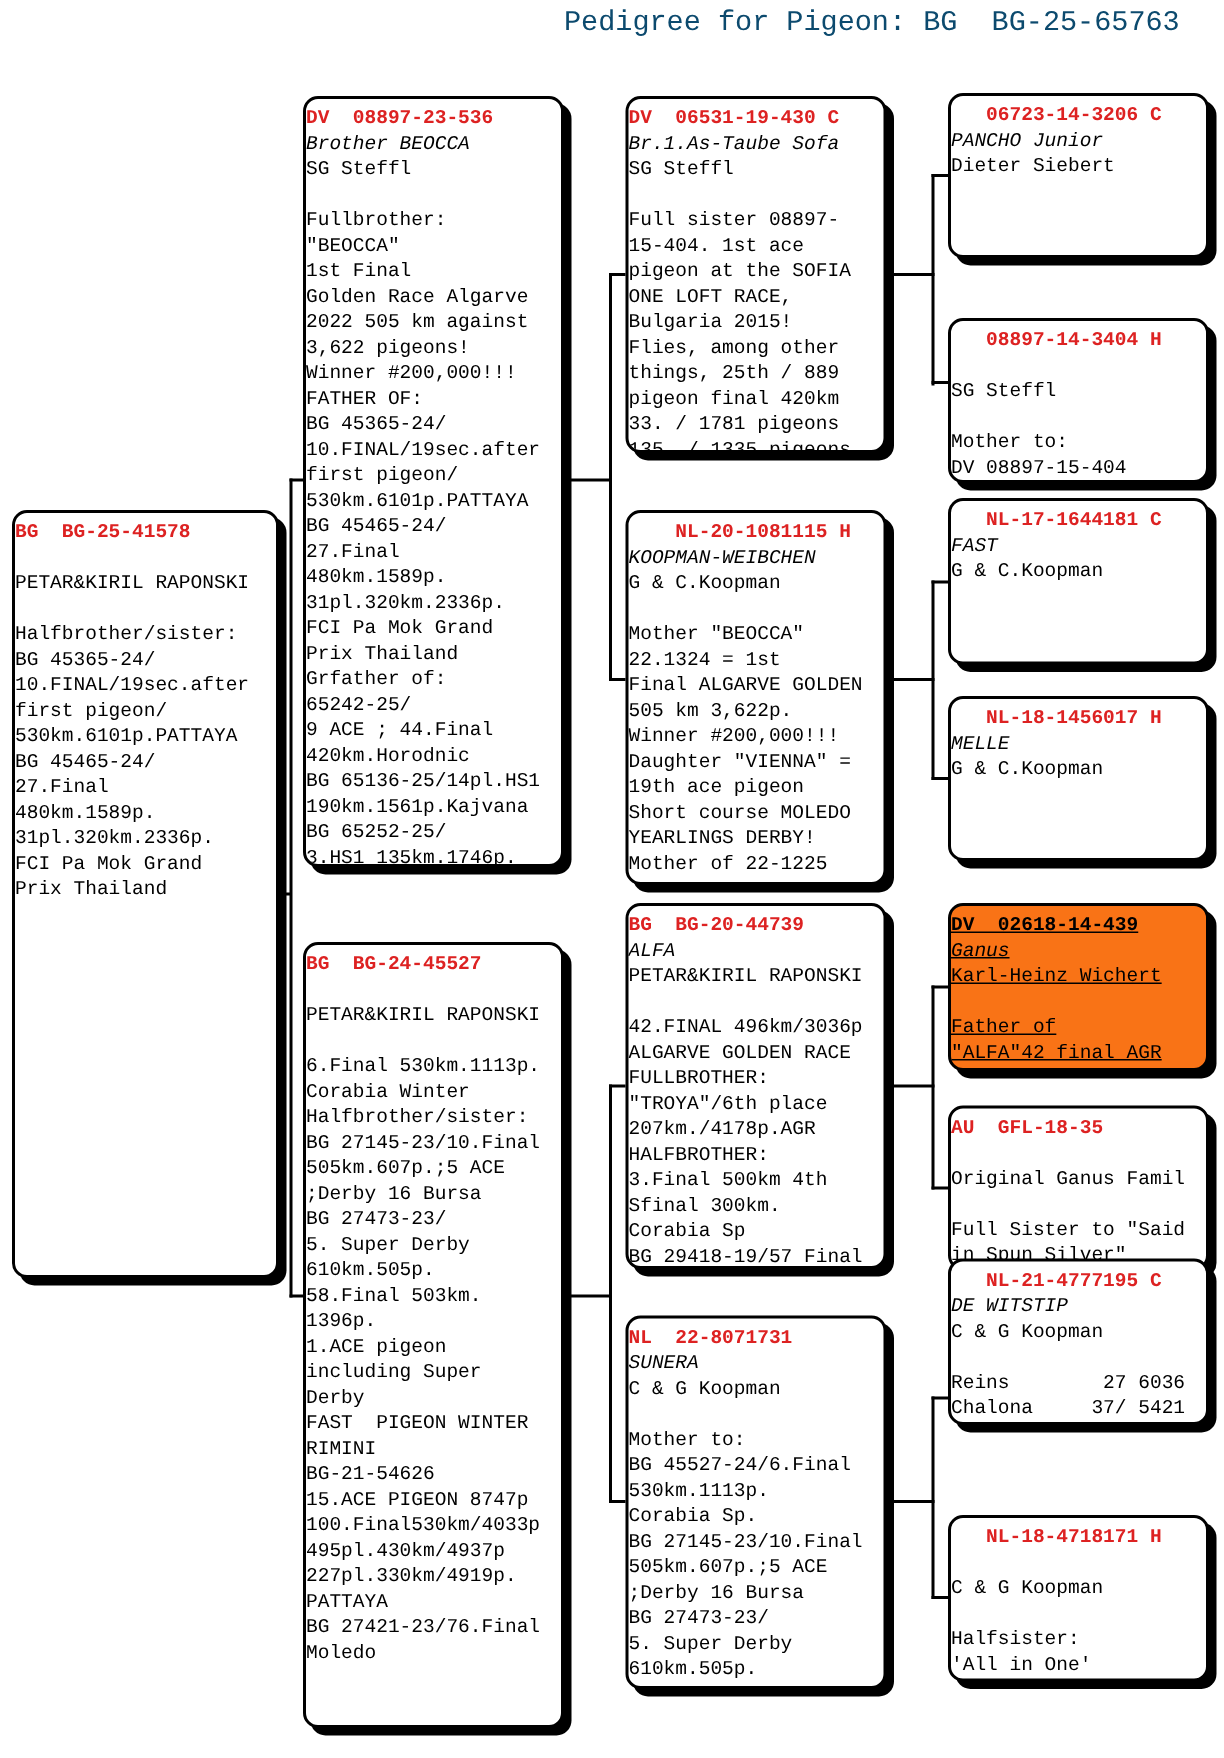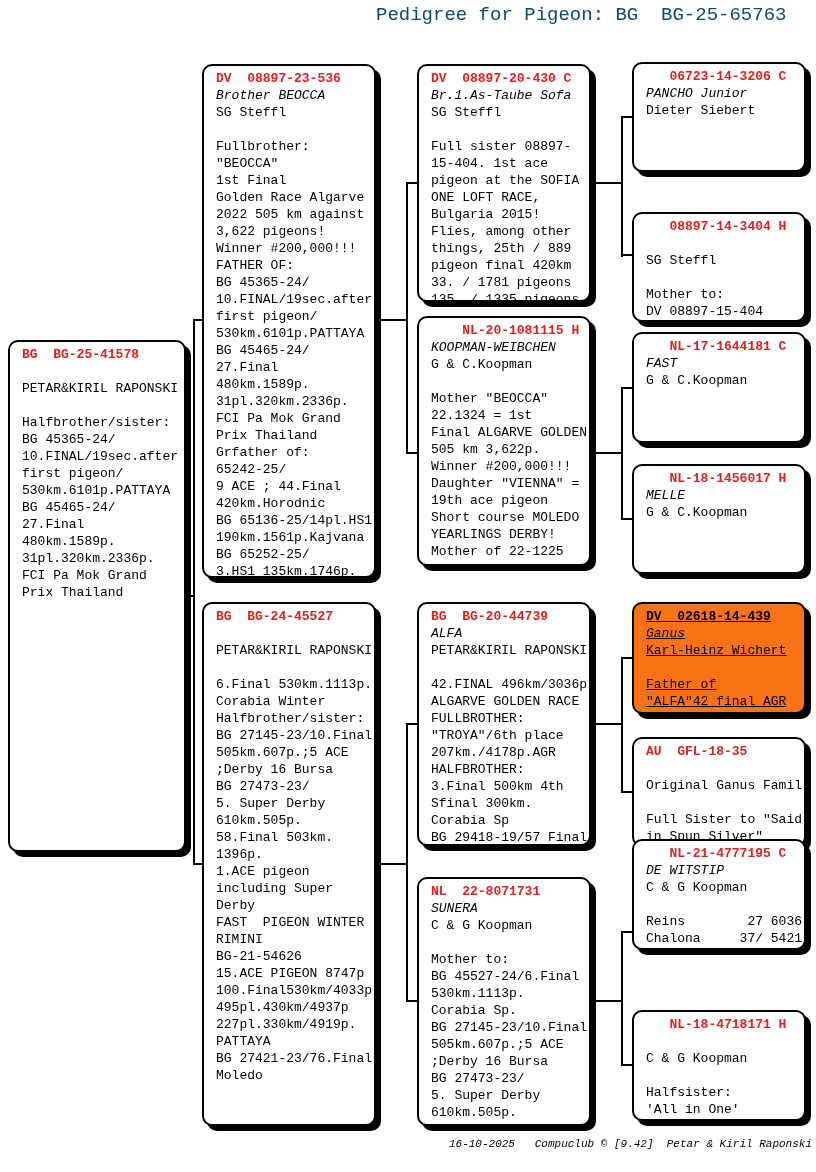--- a/index.html
+++ b/index.html
@@ -2,21 +2,21 @@
 <html><head>
 <meta charset="utf-8">
 <style>
   html,body{margin:0;padding:0;background:#fff;}
   .page{position:relative;width:816px;height:1172px;background:#fff;overflow:hidden;
         font-family:"Liberation Mono","DejaVu Sans Mono",monospace;color:#000;}
   .title{position:absolute;left:376px;top:4px;font-family:Liberation Mono, monospace;
          font-size:19px;color:#0c4a6e;white-space:pre;}
   .ln{position:absolute;background:#000;}
   .pbox{position:absolute;background:#fff;border:2px solid #000;border-radius:10px;
-        box-shadow:5px 5px 0 0 #000;padding:4px 8px 2px 12px;box-sizing:border-box;overflow:hidden;}
+        box-shadow:5px 5px 0 0 #000;padding:4px 8px 2px 0;box-sizing:border-box;overflow:hidden;}
   .pbox.orange{background:#f97316;text-decoration:underline;}
   .ring{font-size:13px;line-height:17px;font-weight:bold;color:#dd2222;white-space:pre;min-height:17px;}
   .pbox.orange .ring{color:#000;}
   .pname{font-size:13px;line-height:17px;font-style:italic;white-space:pre;min-height:17px;}
   .ptext{font-size:13px;line-height:17px;white-space:pre;}
   .owner{position:absolute;left:6px;top:1033px;z-index:5;}
   .owner-name{font-size:14px;font-weight:bold;letter-spacing:1px;line-height:18px;margin-bottom:8px;}
   .owner-lines{font-size:13px;line-height:16.5px;white-space:pre;}
   .footer{position:absolute;right:4px;top:1138px;font-size:11px;font-style:italic;white-space:pre;}
 </style>
@@ -99,21 +99,21 @@
 Prix Thailand
 Grfather of:
 65242-25/
 9 ACE ; 44.Final
 420km.Horodnic
 BG 65136-25/14pl.HS1
 190km.1561p.Kajvana
 BG 65252-25/
 3.HS1 135km.1746p.</div>
   </div>
-  <div class="pbox" style="left:202px;top:602px;width:174px;height:524px">
+  <div class="pbox" style="left:202px;top:628px;width:174px;height:524px">
     <div class="ring">BG  BG-24-45527</div>
     <div class="pname"></div>
     <div class="ptext">PETAR&amp;KIRIL RAPONSKI
 
 6.Final 530km.1113p.
 Corabia Winter
 Halfbrother/sister:
 BG 27145-23/10.Final
 505km.607p.;5 ACE
 ;Derby 16 Bursa
@@ -131,36 +131,36 @@
 15.ACE PIGEON 8747p
 100.Final530km/4033p
 495pl.430km/4937p
 227pl.330km/4919p.
 PATTAYA
 BG 27421-23/76.Final
 Moledo</div>
   </div>
 
   <div class="pbox" style="left:417px;top:64px;width:174px;height:238px">
-    <div class="ring">DV  08897-20-430 C</div>
+    <div class="ring">DV  06531-19-430 C</div>
     <div class="pname">Br.1.As-Taube Sofa</div>
     <div class="ptext">SG Steffl
 
 Full sister 08897-
 15-404. 1st ace
 pigeon at the SOFIA
 ONE LOFT RACE,
 Bulgaria 2015!
 Flies, among other
 things, 25th / 889
 pigeon final 420km
 33. / 1781 pigeons
 135. / 1335 pigeons</div>
   </div>
-  <div class="pbox" style="left:417px;top:316px;width:174px;height:250px">
+  <div class="pbox" style="left:417px;top:340px;width:174px;height:250px">
     <div class="ring">    NL-20-1081115 H</div>
     <div class="pname">KOOPMAN-WEIBCHEN</div>
     <div class="ptext">G &amp; C.Koopman
 
 Mother "BEOCCA"
 22.1324 = 1st
 Final ALGARVE GOLDEN
 505 km 3,622p.
 Winner #200,000!!!
 Daughter "VIENNA" =
@@ -252,15 +252,14 @@
   <div class="pbox" style="left:632px;top:1010px;width:174px;height:111px">
     <div class="ring">   NL-18-4718171 H</div>
     <div class="pname"></div>
     <div class="ptext">C &amp; G Koopman
 
 Halfsister:
 'All in One'</div>
   </div>
 
 
-  <div class="footer">16-10-2025   Compuclub © [9.42]  Petar &amp; Kiril Raponski</div>
 
 </div>
 
 </body></html>

